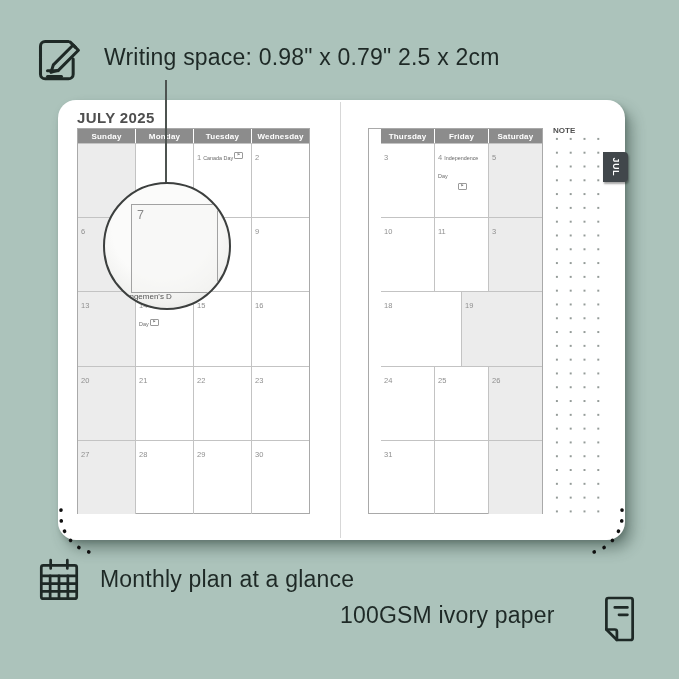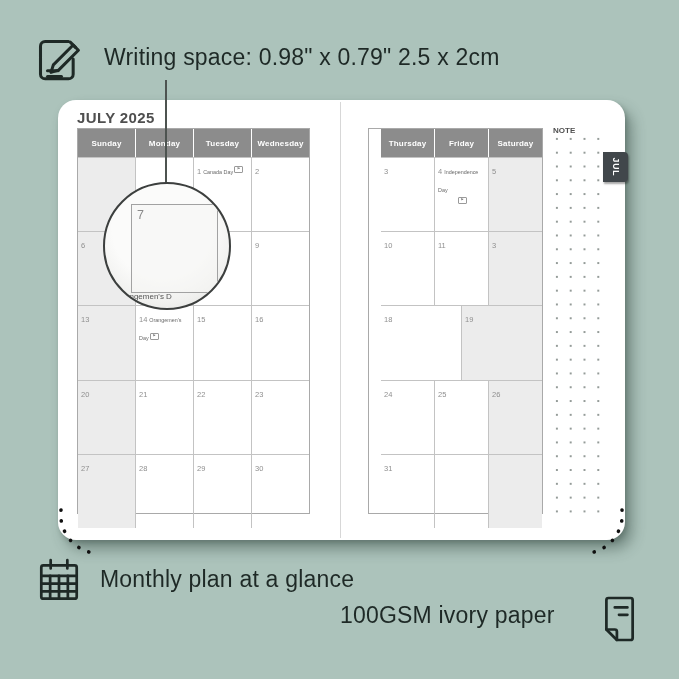--- a/index.html
+++ b/index.html
@@ -27,21 +27,21 @@
     z-index:2;
   }
   .spine{left:340px;top:102px;width:1px;height:436px;background:#d7d7d7;z-index:3;}
 
   .month-title{left:19px;top:9px;font-size:15px;font-weight:bold;color:#4f4f4f;letter-spacing:.4px;}
   .note-label{left:492px;top:25px;font-size:8px;font-weight:bold;color:#4f4f4f;background:#fff;padding:1px 3px;z-index:2;}
 
   .grid{border:1px solid #a9a9a9;box-sizing:border-box;background:#fff;}
   .grid-left{left:19px;top:28px;width:233px;height:386px;}
   .grid-right{left:310px;top:28px;width:175px;height:386px;padding-left:12px;}
-  .h-row{display:flex;height:28px;background:#fff;gap:1px;}
+  .h-row{display:flex;height:14px;background:#fff;gap:1px;}
   .h-cell{
     flex:1;background:#8c8c8c;color:#fff;font-size:8px;font-weight:bold;
     display:flex;align-items:center;justify-content:center;letter-spacing:.2px;
   }
   .c-row{display:flex;height:74.2px;}
   .cell{
     flex:1;border-top:1px solid #c3c3c3;border-right:1px solid #c3c3c3;
     box-sizing:border-box;padding:2px 2px 0 3px;overflow:hidden;position:relative;
   }
   .cell:last-child{border-right:none;}

